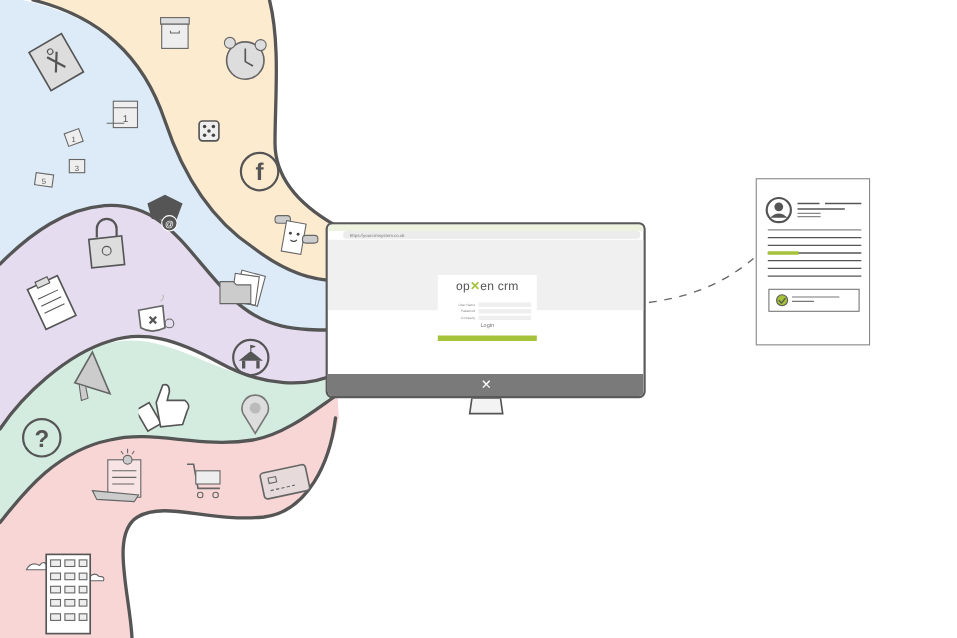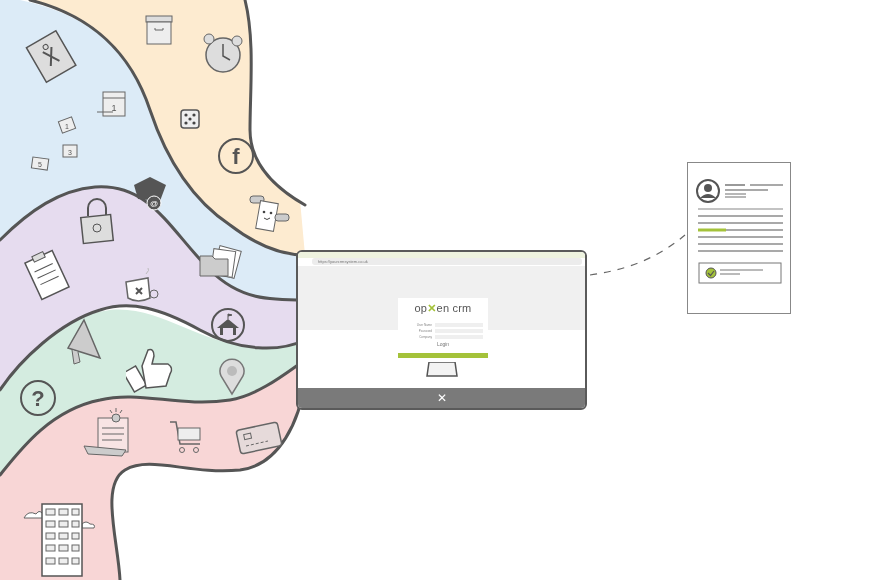--- a/index.html
+++ b/index.html
@@ -1,20 +1,20 @@
 <!DOCTYPE html>
 <html><head>
 <meta charset="utf-8">
 <style>
   html,body{margin:0;padding:0;background:#ffffff;}
   body{width:870px;height:580px;position:relative;overflow:hidden;font-family:"Liberation Sans",sans-serif;}
   .abs{position:absolute;}
   svg.bands{position:absolute;left:0;top:0;}
   .icon{position:absolute;}
-  .monitor{position:absolute;left:296px;top:202px;width:291px;height:160px;border:2px solid #5a5a5a;border-radius:6px;background:#ffffff;box-sizing:border-box;overflow:hidden;margin-top:48px;}
+  .monitor{position:absolute;left:296px;top:202px;width:291px;height:160px;border:2px solid #5a5a5a;border-radius:6px;background:#ffffff;box-sizing:border-box;overflow:hidden;}
   .mon-topbar{position:absolute;left:0;top:0;width:100%;height:6px;background:#eef3df;}
   .mon-url{position:absolute;left:14px;top:6px;width:270px;height:7px;background:#ececec;border-radius:3px;font-size:4px;line-height:7px;color:#777;padding-left:6px;box-sizing:border-box;}
   .mon-bg{position:absolute;left:0;top:14px;width:100%;height:64px;background:#f0f0f0;}
   .login-card{position:absolute;left:100px;top:46px;width:90px;height:70px;background:#ffffff;}
   .logo{position:absolute;left:0;top:4px;width:90px;text-align:center;font-size:11px;color:#555;letter-spacing:0.2px;}
   .logo .x{color:#a4c23a;font-weight:bold;}
   .frow{position:absolute;left:4px;width:80px;height:4px;}
   .flabel{position:absolute;left:0;top:0;width:30px;text-align:right;font-size:3px;color:#888;line-height:4px;}
   .finput{position:absolute;left:33px;top:0;width:48px;height:4px;background:#efefef;}
   .login-link{position:absolute;left:0;top:43px;width:90px;text-align:center;font-size:5px;color:#777;}

